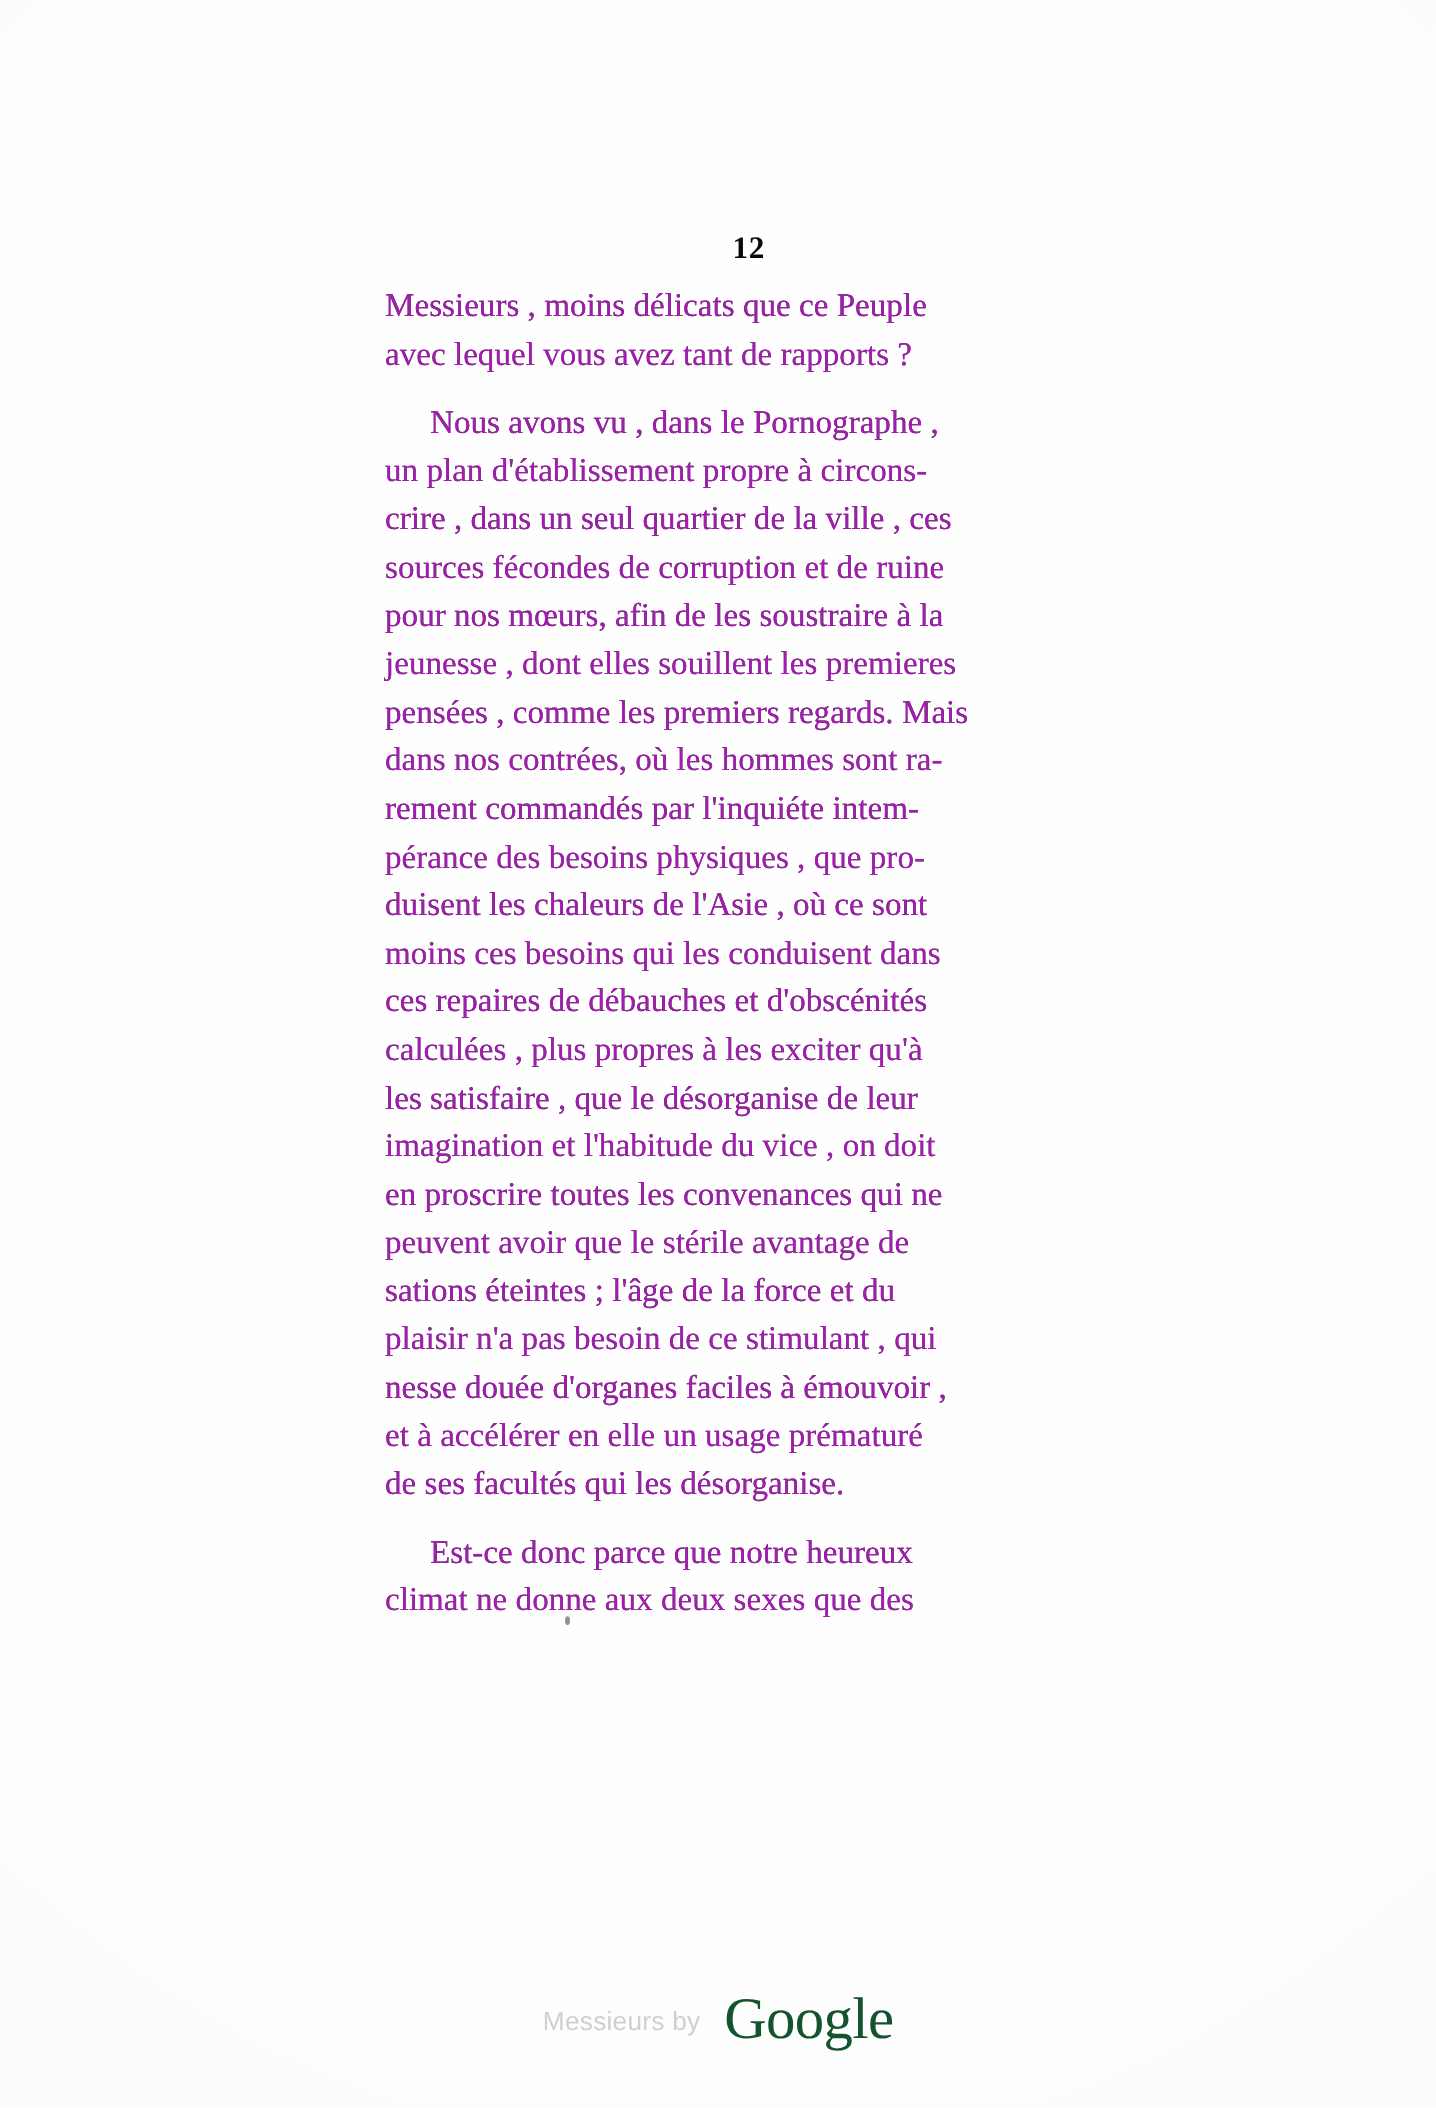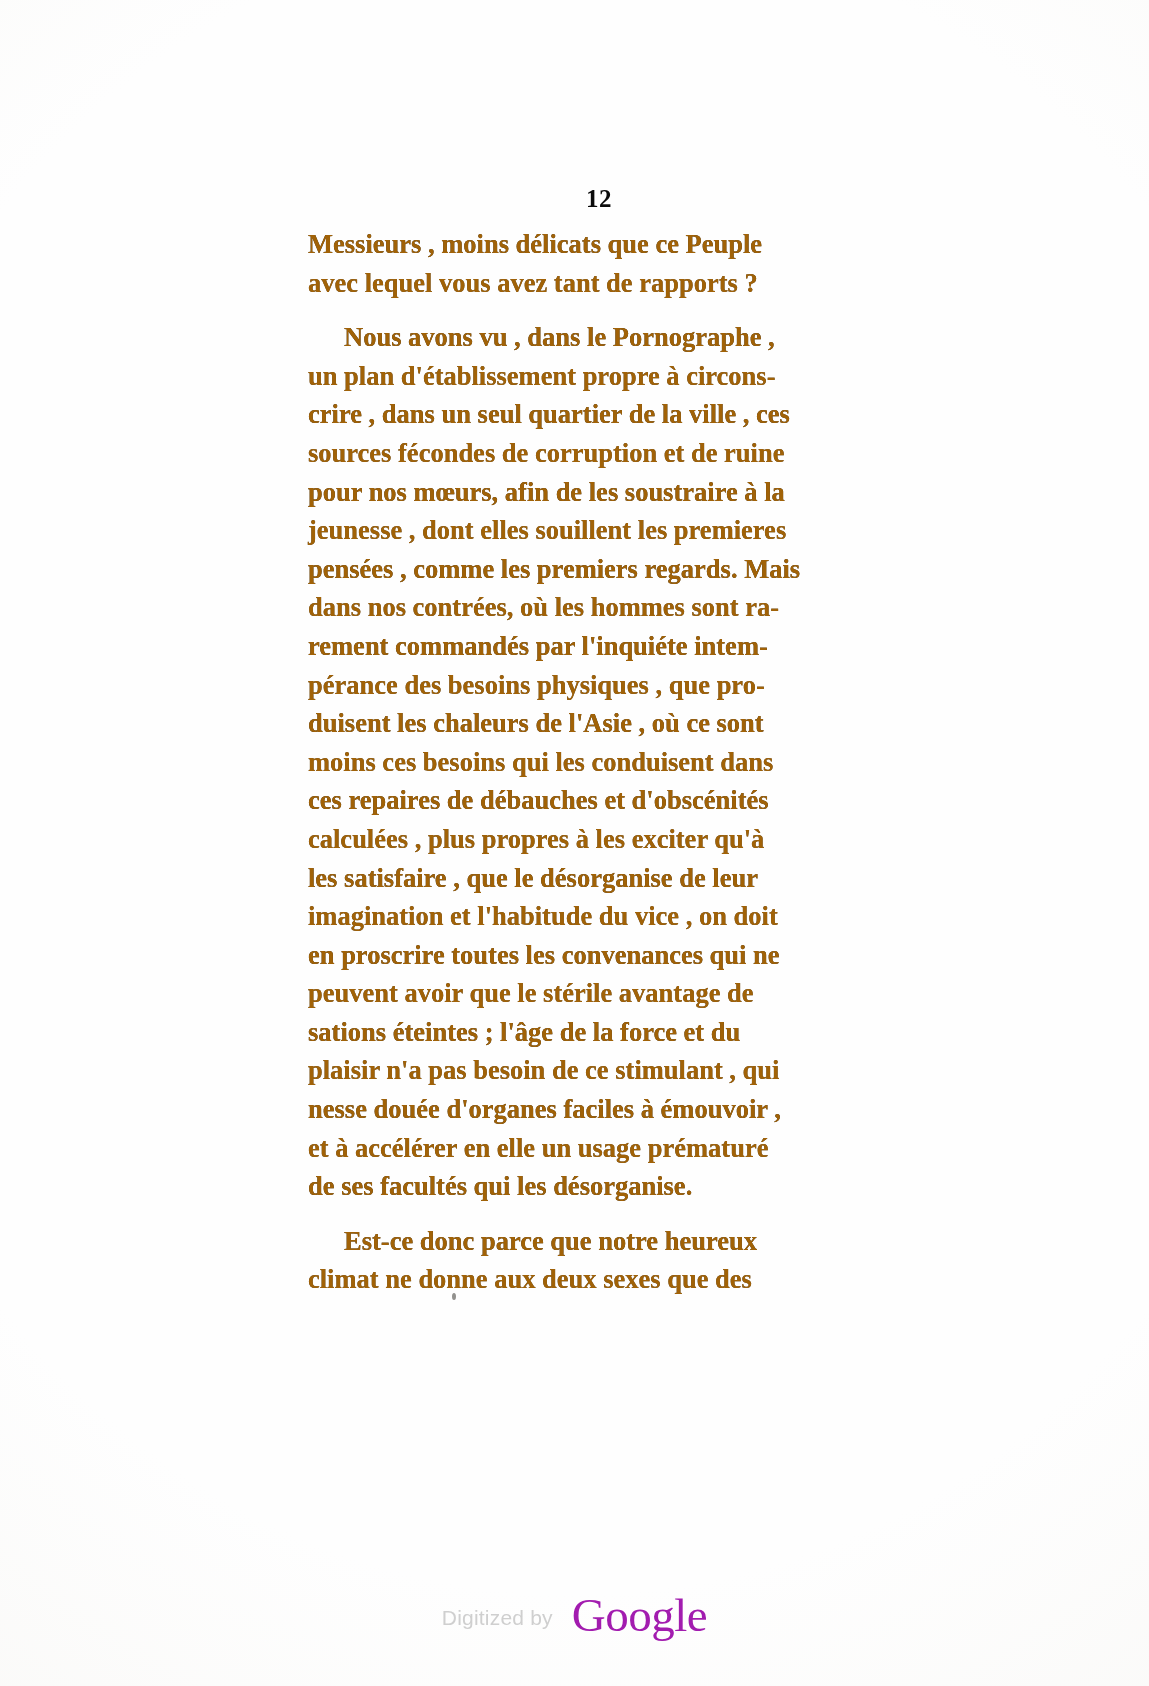--- a/index.html
+++ b/index.html
@@ -51,22 +51,22 @@
     line-height: 1;
     margin: 0 0 14px 0;
     padding-left: 14px;
     color: #0b0b0b;
   }
 
   .para {
     margin: 0;
     font-size: 26.5px;
     line-height: 38.6px;
-    font-weight: 700;
-    color: #a16207;
+    font-weight: 400;
+    color: #a21caf;
     -webkit-font-smoothing: none;
   }
 
   .para + .para {
     margin-top: 16px;
   }
 
   
   .ln {
     display: block;
@@ -118,21 +118,21 @@
   .watermark .dig {
     font-family: "Liberation Sans", sans-serif;
     font-size: 21px;
     color: #cfcfcf;
     vertical-align: 6px;
     letter-spacing: 0.2px;
   }
   .watermark .goog {
     font-family: "Liberation Serif", "DejaVu Serif", serif;
     font-size: 47px;
-    color: #a21caf;
+    color: #14532d;
     letter-spacing: -0.5px;
     margin-left: 19px;
   }
 </style>
 </head>
 <body>
 
 <div class="scan-page">
 
   <div class="scan-tone"></div>
@@ -175,16 +175,16 @@
     <div class="para">
       <span class="ln indent">Est-ce donc parce que notre heureux</span>
       <span class="ln">climat ne donne aux deux sexes que des</span>
     </div>
 
   </div>
 
   <div class="ink-fleck"></div>
 
   <div class="watermark">
-    <span class="dig">Digitized by</span><span class="goog">Google</span>
+    <span class="dig">Messieurs by</span><span class="goog">Google</span>
   </div>
 
 </div>
 
 </body></html>

